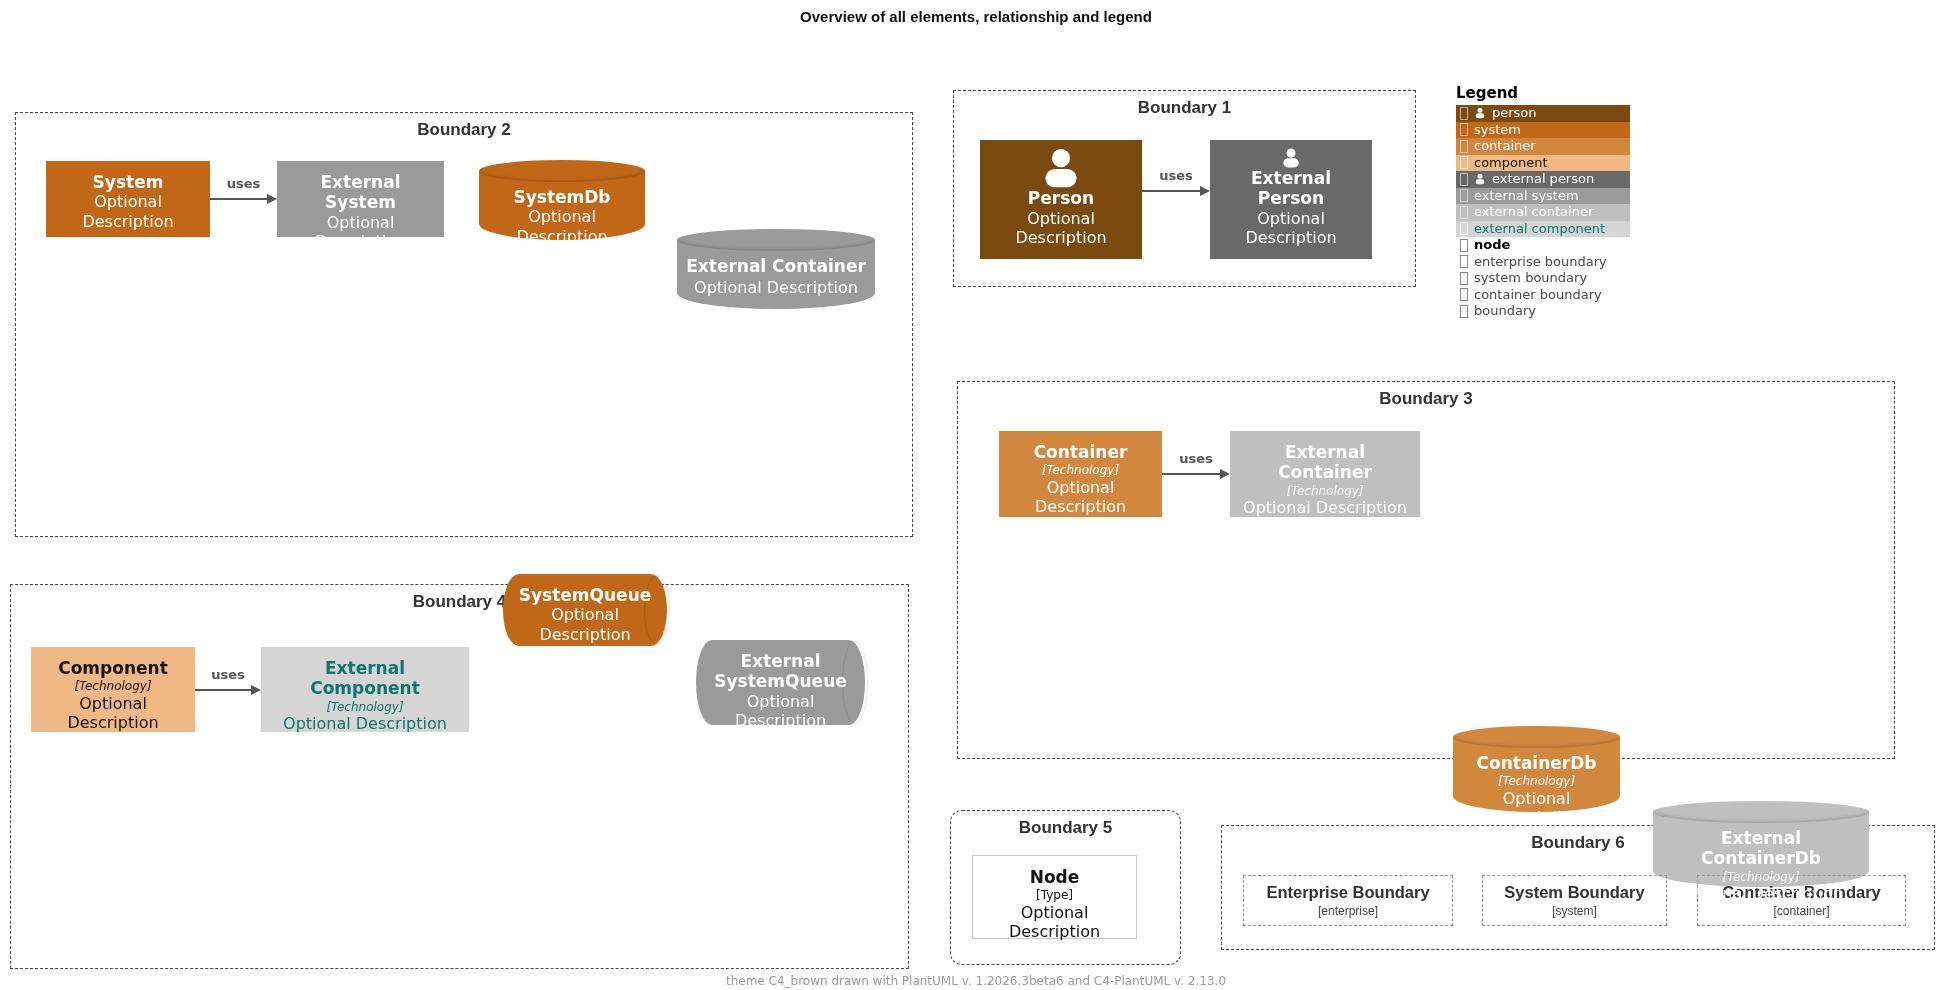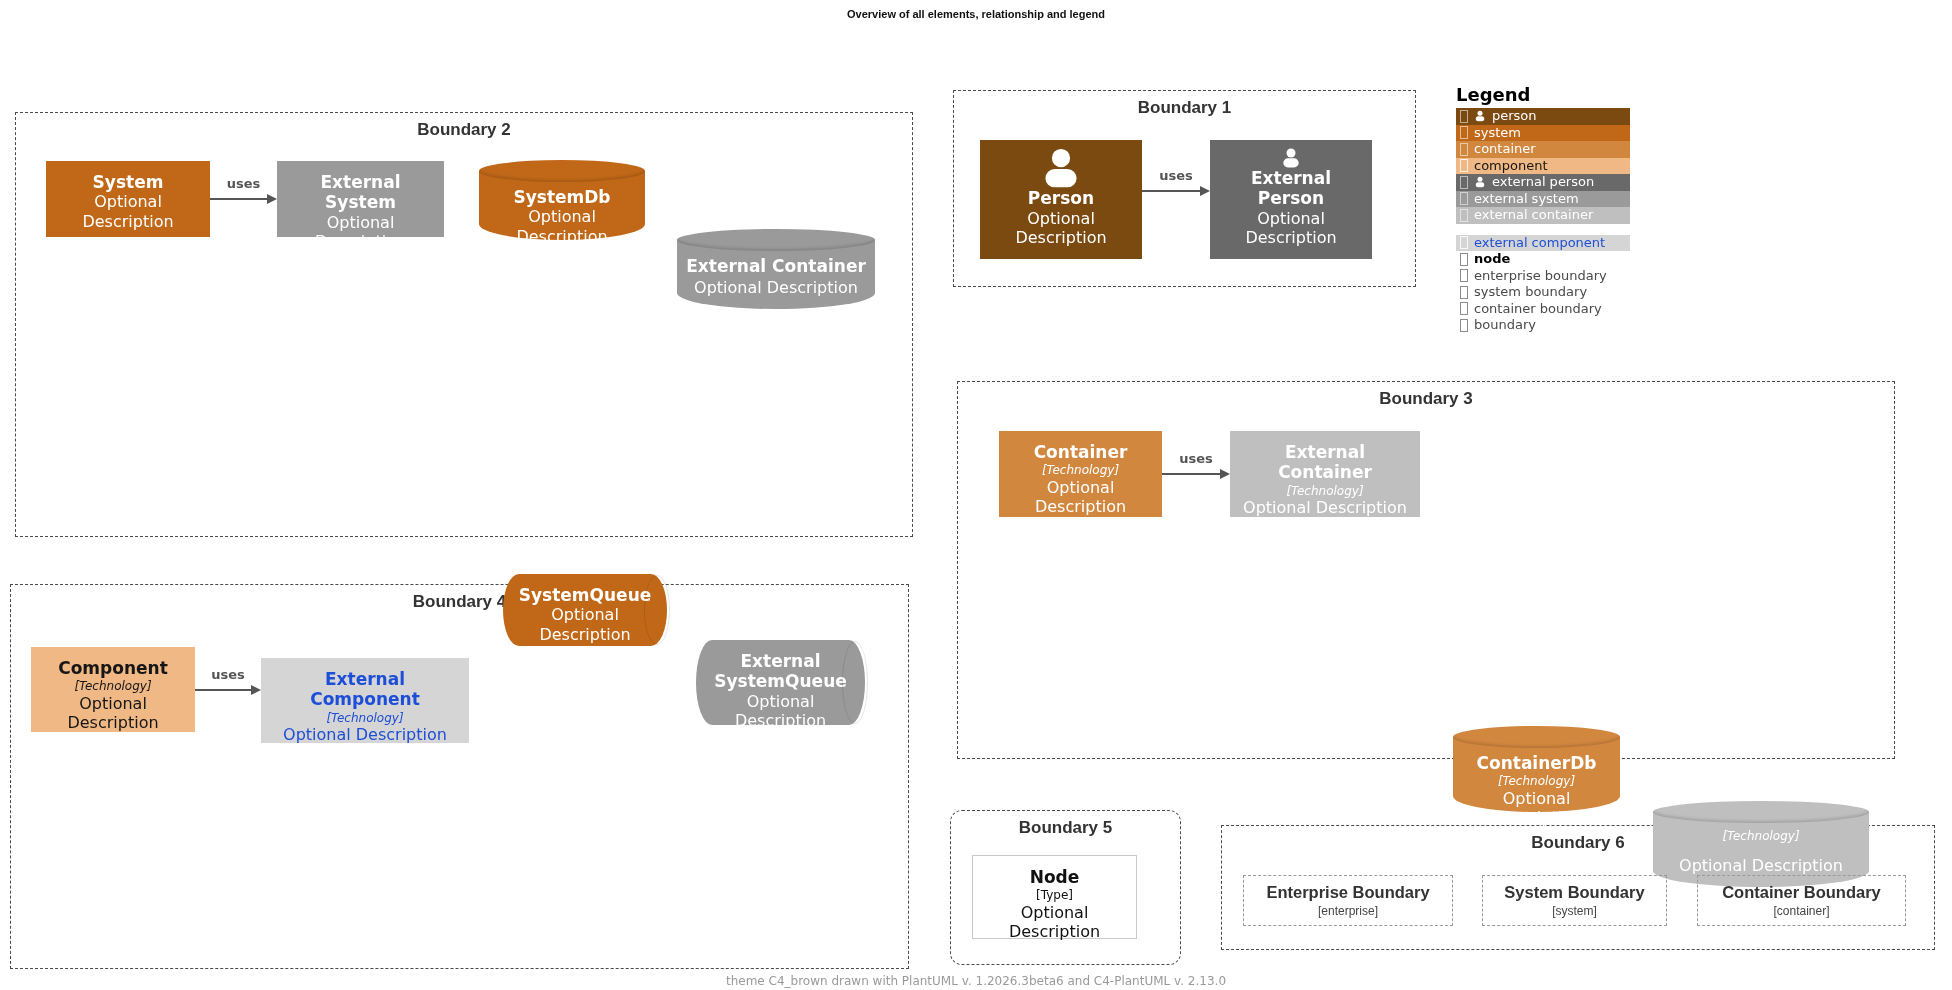--- a/index.html
+++ b/index.html
@@ -1,21 +1,21 @@
 <!DOCTYPE html>
 <html style="--person: #7A4A11; --system: #C06818; --container: #D2873F; --component: #EFB884; --external-person: #696969; --external-system: #9A9A9A; --external-container: #BFBFBF; --external-component: #D5D5D5; --arrow: #555555; --boundary: #4A4A4A; --footer: #9A9A9A;"><head>
 <meta charset="utf-8">
 <style>
   html,body{margin:0;padding:0;background:#fff;}
   body{width:1952px;height:990px;position:relative;overflow:hidden;
        font-family:"DejaVu Sans","Liberation Sans",sans-serif;color:#111;}
   .abs{position:absolute;box-sizing:border-box;}
 
   
-  .page-title{left:0;top:8px;width:100%;text-align:center;font-weight:bold;font-size:11px;
+  .page-title{left:0;top:8px;width:100%;text-align:center;font-weight:bold;font-size:15px;
               font-family:"Liberation Sans",sans-serif;color:#111;}
   .footer{left:0;top:974px;width:100%;text-align:center;font-size:12px;color:var(--footer,#9a9a9a);}
 
   
   .boundary{border:1.6px dashed var(--boundary,#4a4a4a);}
   .boundary.rounded{border-radius:12px;}
   .blabel{position:absolute;top:7px;left:0;width:100%;text-align:center;font-weight:bold;
           font-size:17px;color:#333;font-family:"Liberation Sans",sans-serif;}
   .subboundary{border:1.4px dashed #9a9a9a;display:flex;flex-direction:column;align-items:center;
                justify-content:center;gap:2px;}
@@ -31,21 +31,21 @@
   .el .desc{font-size:16px;}
   .tgroup{display:flex;flex-direction:column;align-items:center;}
 
   .c-person{background:var(--person,#7a4a11);color:#fff;}
   .c-system{background:var(--system,#c06818);color:#fff;}
   .c-container{background:var(--container,#d2873f);color:#fff;}
   .c-component{background:var(--component,#efb884);color:#161616;}
   .c-ext-person{background:var(--external-person,#696969);color:#fff;}
   .c-ext-system{background:var(--external-system,#9a9a9a);color:#fff;}
   .c-ext-container{background:var(--external-container,#bfbfbf);color:#fff;}
-  .c-ext-component{background:var(--external-component,#d5d5d5);color:#1d4ed8;margin-top:11px;}
+  .c-ext-component{background:var(--external-component,#d5d5d5);color:#0f766e;}
   .c-node{background:#fff;color:#111;border:1px solid #c9c9c9;}
 
   
   .db{position:relative;border-radius:0 0 50% 50% / 0 0 16px 16px;padding-top:16px;justify-content:space-between;}
   .db::before{content:"";position:absolute;left:0;right:0;top:-11px;height:22px;border-radius:50%;
               background:inherit;box-shadow:inset 0 -2px 3px rgba(0,0,0,0.14);}
   .db > *{position:relative;z-index:1;}
 
   
   .queue{position:relative;border-radius:16px / 50%;}
@@ -58,21 +58,21 @@
   
   .rel{height:32px;}
   .rline{position:absolute;left:0;right:8px;top:26px;height:1.6px;background:var(--arrow,#555);}
   .rhead{position:absolute;right:0;top:27px;transform:translateY(-50%);width:0;height:0;
          border-left:10px solid var(--arrow,#555);border-top:5px solid transparent;border-bottom:5px solid transparent;}
   .rlabel{position:absolute;left:0;top:4px;width:100%;text-align:center;font-weight:bold;
           font-size:13px;color:#555;}
 
   
   .legend{width:174px;}
-  .ltitle{font-weight:bold;font-size:18px;color:#000;margin-bottom:3px;}
+  .ltitle{font-weight:bold;font-size:15px;color:#000;margin-bottom:3px;}
   .lrow{height:16.5px;display:flex;align-items:center;gap:6px;padding-left:4px;font-size:13px;line-height:16.5px;}
   .lrow.plain{background:transparent;color:#4a4a4a;}
   .lrow.plain.bold{color:#000;font-weight:bold;}
   .tofu{display:inline-block;width:6px;height:11px;border:1px solid rgba(255,255,255,0.55);flex:0 0 auto;}
   .lrow.plain .tofu{border-color:rgba(0,0,0,0.45);}
   .lrow.dark-text .tofu{border-color:rgba(255,255,255,0.8);}
 </style>
 </head>
 <body>
 
@@ -247,20 +247,21 @@
 </div>
 <div class="abs el db c-container" style="left:1453px;top:442px;width:167px;height:75px;">
   <div class="tgroup">
     <div class="title">ContainerDb</div>
     <div class="tech">[Technology]</div>
   </div>
   <div class="desc">Optional Description</div>
 </div>
 <div class="abs el db c-ext-container" style="left:1653px;top:442px;width:216px;height:75px;">
   <div class="tgroup">
+    <div class="title">External ContainerDb</div>
     <div class="tech">[Technology]</div>
   </div>
   <div class="desc">Optional Description</div>
 </div>
 
 <div class="abs el c-component" style="left:31px;top:647px;width:164px;height:85px;">
   <div class="tgroup">
     <div class="title">Component</div>
     <div class="tech">[Technology]</div>
   </div>

